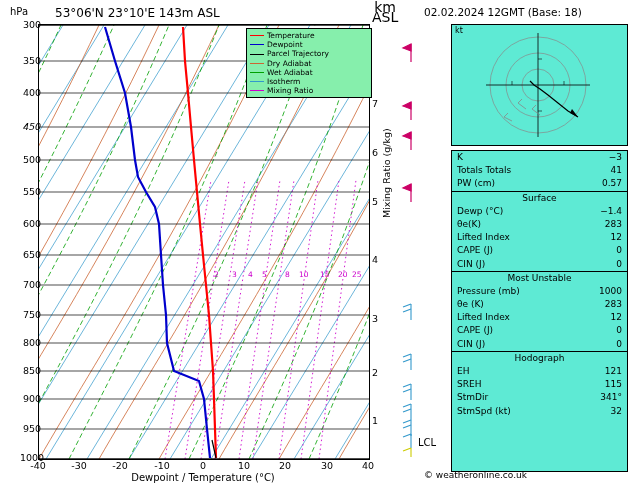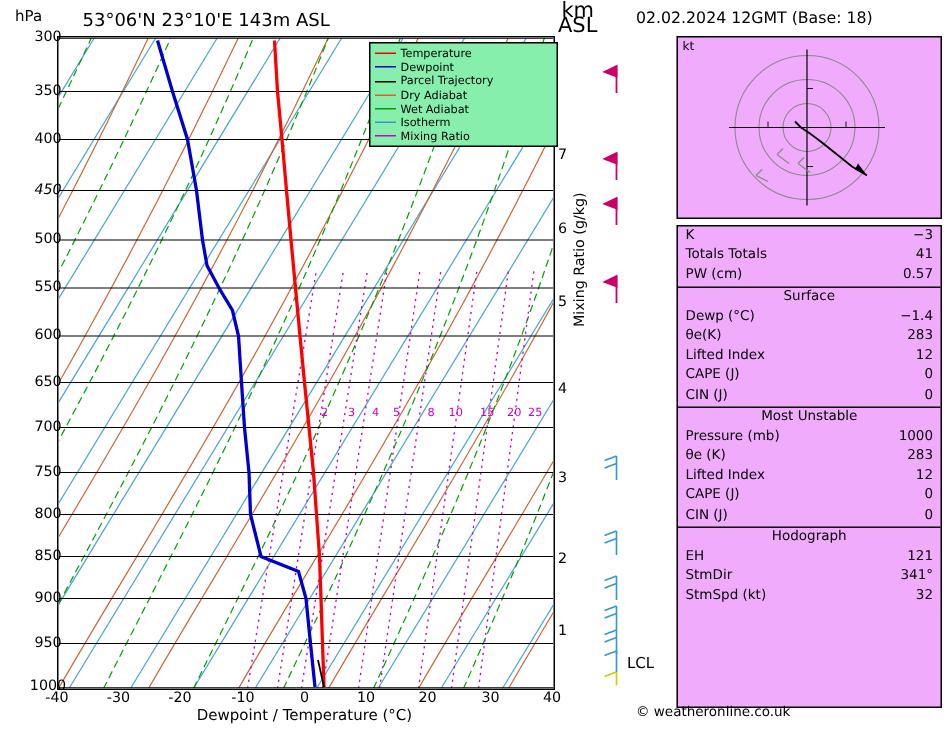--- a/index.html
+++ b/index.html
@@ -33,21 +33,21 @@
 
   
   .mrnum{position:absolute;font-size:7.5px;color:#cc00cc;}
 
   
   #wind-col{position:absolute;left:400px;top:24px;width:22px;height:434px;}
 
   
   #right-col{position:absolute;left:424px;top:0;width:205px;height:486px;}
   #date-title{position:absolute;left:0;top:6px;width:205px;font-size:10.5px;color:#000;}
-  .panel{position:absolute;border:1px solid #000;background:#f0abfc;}
+  .panel{position:absolute;border:1px solid #000;background:#5eead4;}
   #hodograph-panel{left:27px;top:24px;width:175px;height:120px;}
   #hodo-kt{position:absolute;left:3px;top:1px;font-size:8px;color:#000;}
 
   #indices-panel{left:27px;top:150px;width:175px;height:320px;font-size:9px;}
   .irow{display:flex;justify-content:space-between;padding:0 5px;line-height:13.2px;height:13.2px;}
   .irow .k{white-space:nowrap;}
   .irow .v{white-space:nowrap;}
   .sechdr{text-align:center;line-height:13.2px;height:13.2px;border-top:1px solid #000;font-size:9px;}
 
   #footer{position:absolute;left:424px;top:470px;width:205px;font-size:9px;color:#000;text-align:left;}
@@ -363,20 +363,24 @@
         <span class="k">CIN (J)</span>
         <span class="v">0</span>
       </div>
 
       <div class="sechdr">Hodograph</div>
       <div class="irow">
         <span class="k">EH</span>
         <span class="v">121</span>
       </div>
       <div class="irow">
+        <span class="k">SREH</span>
+        <span class="v">115</span>
+      </div>
+      <div class="irow">
         <span class="k">StmDir</span>
         <span class="v">341°</span>
       </div>
       <div class="irow">
         <span class="k">StmSpd (kt)</span>
         <span class="v">32</span>
       </div>
     </div>
   </div>
 

